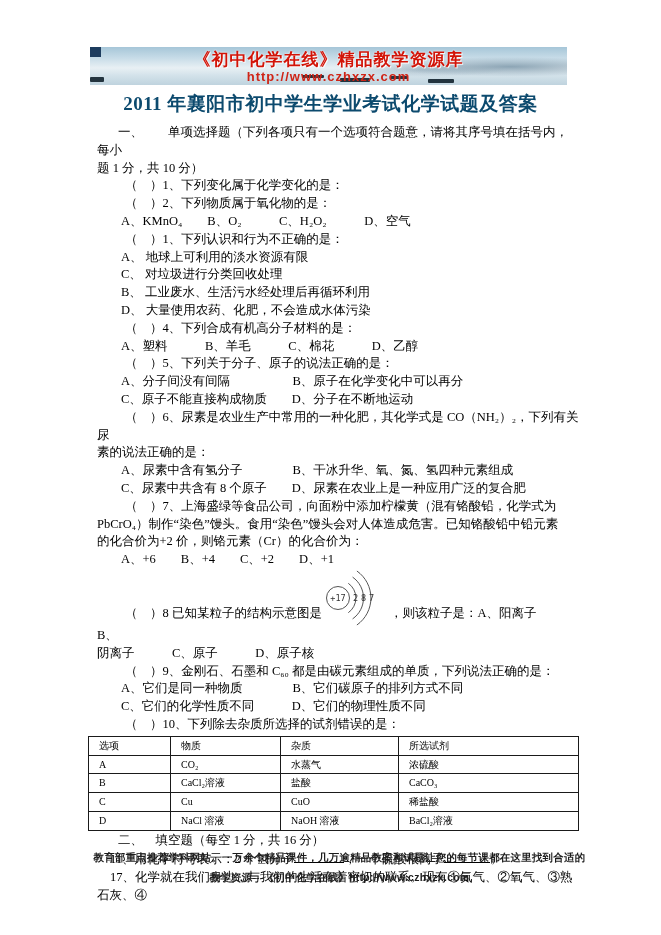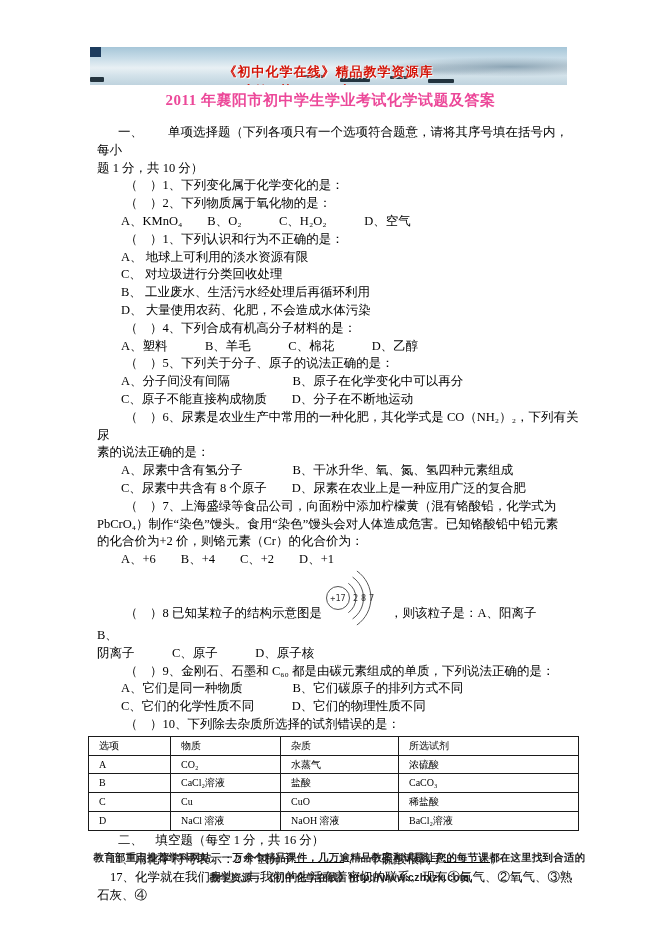--- a/index.html
+++ b/index.html
@@ -12,30 +12,30 @@
       radial-gradient(ellipse 180px 14px at 88% 52%, rgba(110,140,160,.75) 0%, rgba(110,140,160,0) 70%),
       radial-gradient(ellipse 120px 10px at 70% 60%, rgba(130,158,176,.5) 0%, rgba(130,158,176,0) 70%),
       linear-gradient(180deg,#a6c6d8 0%,#c6dbe7 28%,#e8f0f4 55%,#d3e2ea 75%,#bfd3de 100%);}
   .banner .corner{position:absolute;left:0;top:0;width:11px;height:10px;background:#1d3c5e;}
   .banner .boat{position:absolute;width:16px;height:3px;background:#23343f;border-radius:1px;}
   .boat.b1{left:212px;top:28px;width:22px;}
   .boat.b2{left:250px;top:31px;width:30px;height:4px;}
   .boat.b3{left:300px;top:29px;width:18px;}
   .boat.b4{left:338px;top:32px;width:26px;height:4px;}
   .boat.b5{left:0px;top:30px;width:14px;height:5px;}
-  .banner-title{position:relative;z-index:2;margin-top:15px;text-align:center;
-    font-size:13px;line-height:19px;font-weight:bold;color:#d21408;letter-spacing:1px;
+  .banner-title{position:relative;z-index:2;margin-top:3px;text-align:center;
+    font-size:17px;line-height:19px;font-weight:bold;color:#d21408;letter-spacing:1px;
     text-shadow:0 0 2px #fff,1px 1px 0 rgba(255,255,255,.8);}
   .banner-url{position:relative;z-index:2;text-align:center;font-size:13px;line-height:15px;
     font-weight:bold;color:#cf2517;letter-spacing:1px;
     font-family:"Liberation Sans","DejaVu Sans",sans-serif;}
 
   
   .doc-title{position:absolute;left:0;top:91px;width:661px;text-align:center;
-    font-size:15px;font-weight:bold;color:#ec4899;letter-spacing:.5px;}
+    font-size:19px;font-weight:bold;color:#0c4a6e;letter-spacing:.5px;}
 
   
   .content{position:absolute;left:97px;top:124px;width:482px;
     font-size:12.5px;line-height:17.8px;}
   .content p{margin:0;padding:0;}
   .ind-h{text-indent:21px;}   
   .stem{text-indent:28px;}    
   .opt{text-indent:24px;}     
   .ind-s{text-indent:13px;}   
 

